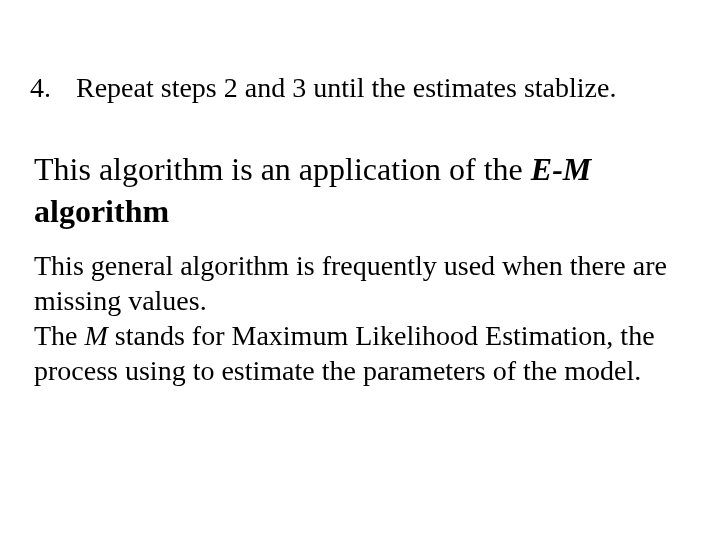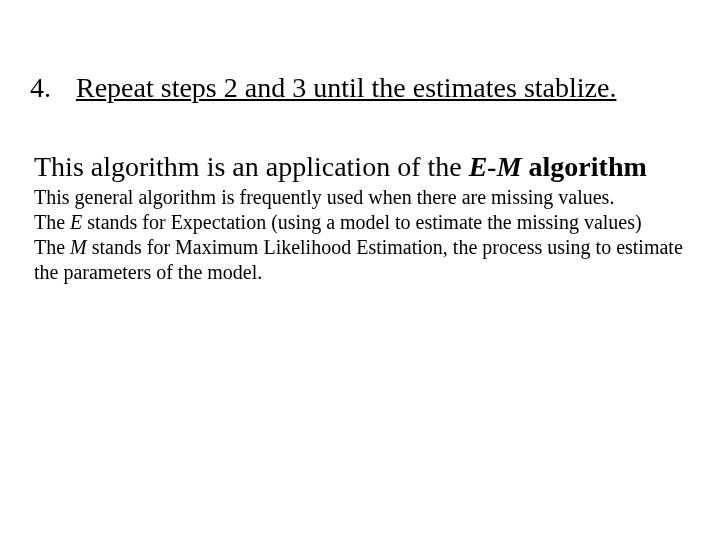--- a/index.html
+++ b/index.html
@@ -22,29 +22,29 @@
     font-size: 28px;
     line-height: 1.25;
     margin-bottom: 44px;
   }
   .list-number {
     min-width: 40px;
     padding-left: 0;
   }
   .list-text {
     padding-left: 6px;
-    text-decoration: underline;
   }
   .heading {
-    font-size: 28px;
+    font-size: 32px;
     line-height: 1.3;
+    margin-bottom: 16px;
     padding-left: 4px;
   }
   .para {
-    font-size: 20px;
+    font-size: 28px;
     line-height: 1.25;
     padding-left: 4px;
   }
   .em-strong {
     font-weight: bold;
   }
   .em-italic {
     font-style: italic;
   }
 </style>
@@ -57,21 +57,18 @@
     <span class="list-number">4.</span>
     <span class="list-text">Repeat steps 2 and 3 until the estimates stablize.</span>
   </div>
 
   <div class="heading">
     <span>This algorithm is an application of the </span><span class="em-strong em-italic">E-M</span><span class="em-strong"> algorithm</span>
   </div>
 
   <div class="para">This general algorithm is frequently used when there are missing values.</div>
 
-  <div class="para">
-    <span>The </span><span class="em-italic">E</span><span> stands for Expectation (using a model to estimate the missing values)</span>
-  </div>
 
   <div class="para">
     <span>The </span><span class="em-italic">M</span><span> stands for Maximum Likelihood Estimation, the process using to estimate the parameters of the model.</span>
   </div>
 
 </div>
 
 </body></html>

